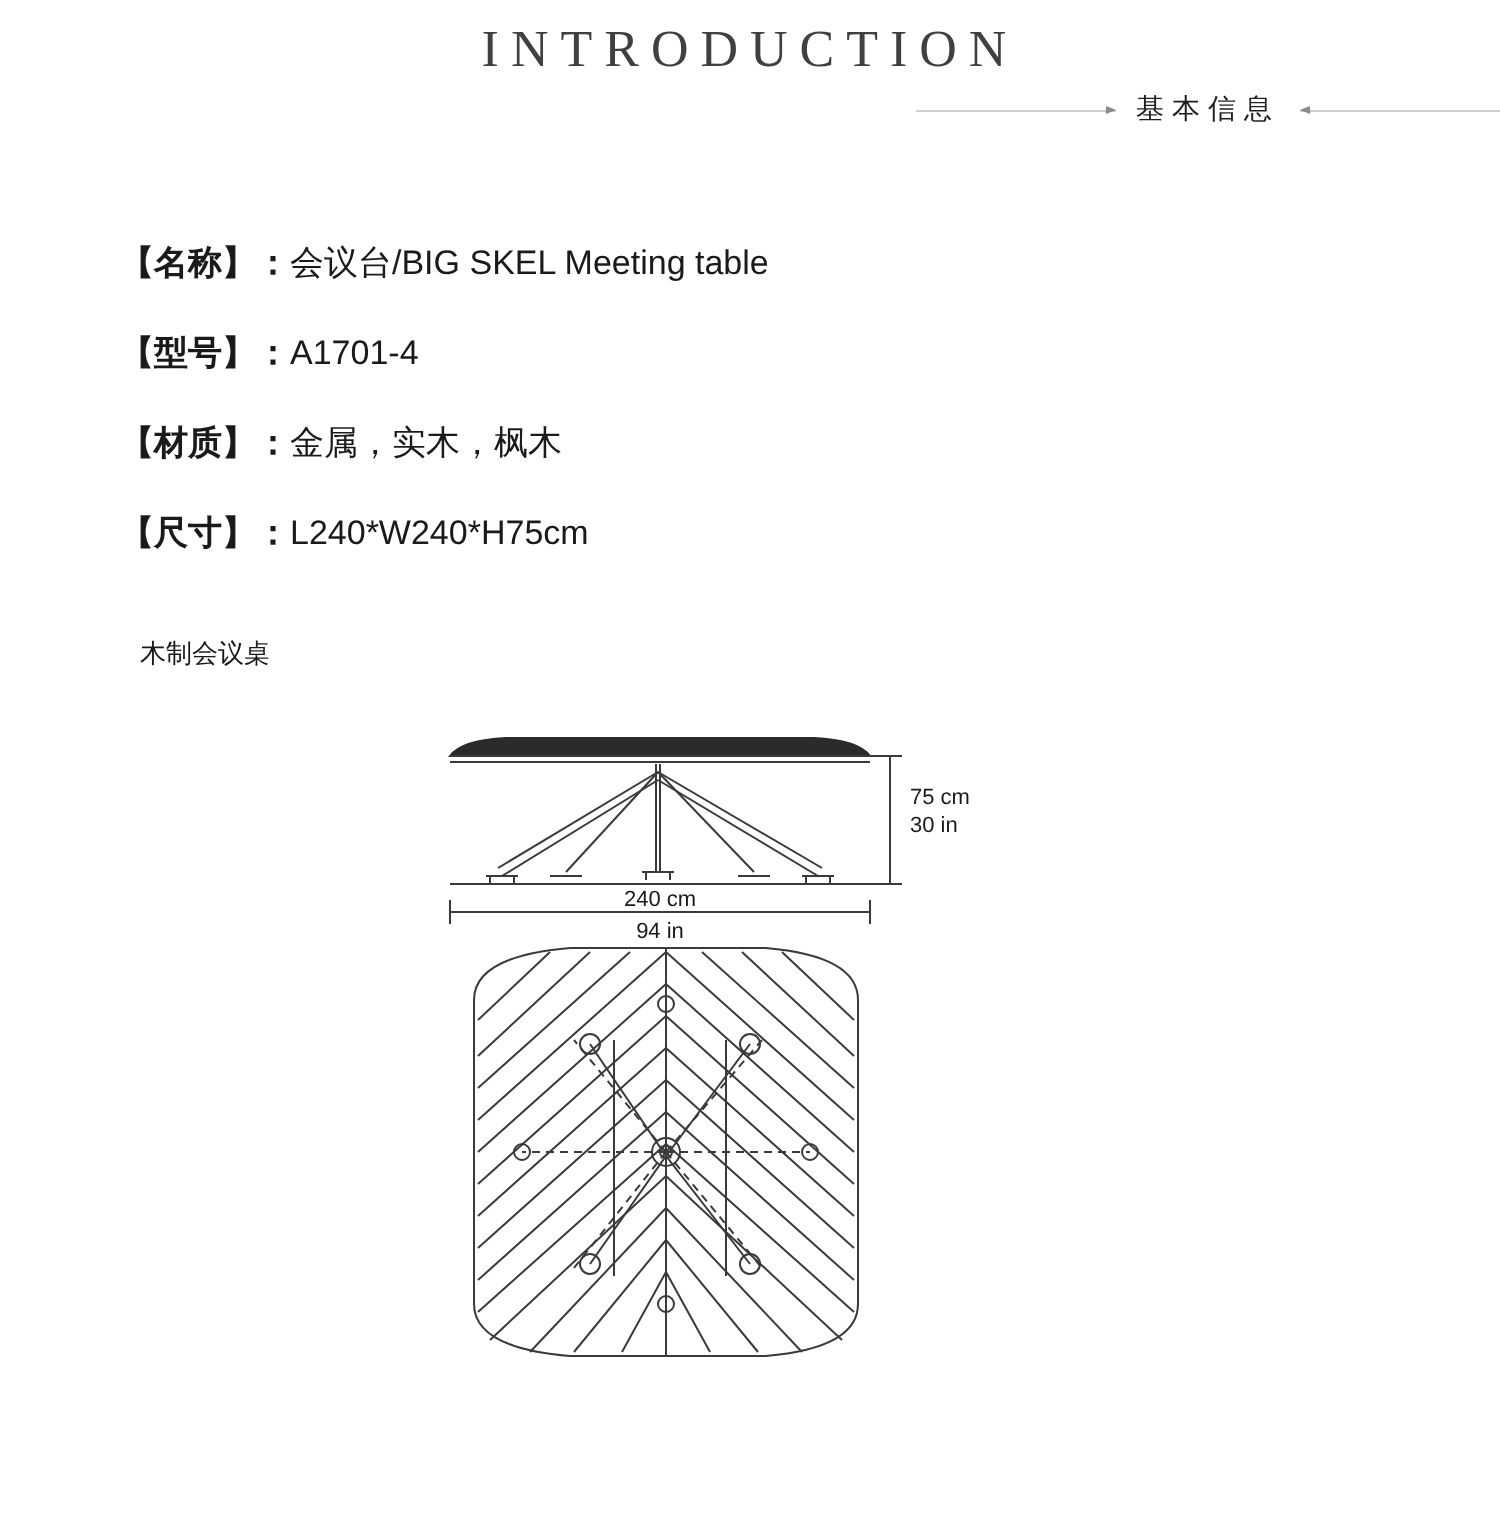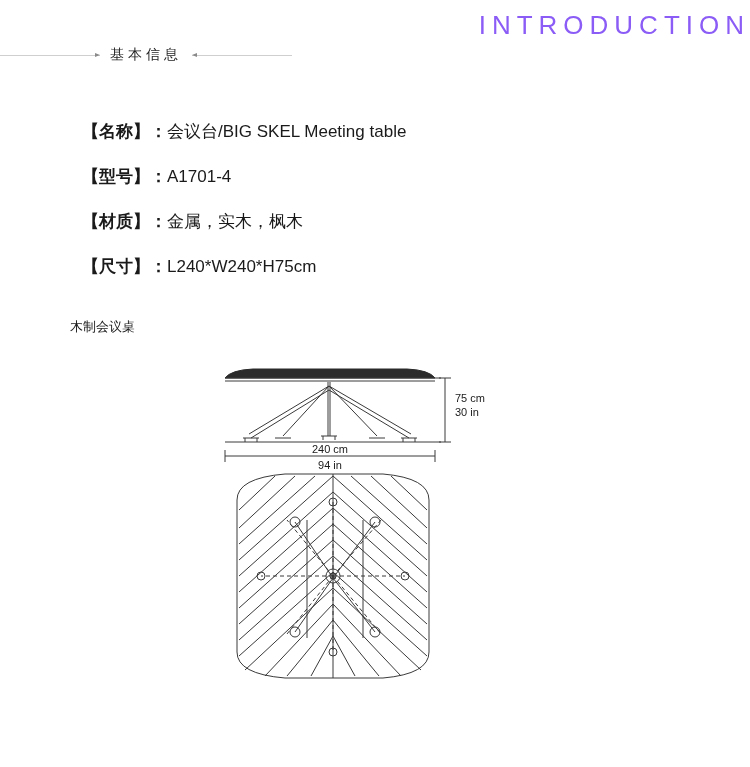--- a/index.html
+++ b/index.html
@@ -15,33 +15,32 @@
     overflow: hidden;
     position: relative;
   }
 
   
   .header {
     padding-top: 8px;
     text-align: center;
   }
   .header-title {
-    font-family: Liberation Sans, sans-serif;
+    font-family: Liberation Serif, serif;
     font-size: 26px;
     letter-spacing: 6px;
-    color: #8b5cf6;
+    color: #404040;
     font-weight: normal;
     line-height: 34px;
-    text-align: right;
   }
   .header-sub-row {
     margin-top: 4px;
     display: flex;
     align-items: center;
-    justify-content: flex-start;
+    justify-content: flex-end;
     gap: 10px;
   }
   .rule {
     width: 100px;
     height: 1px;
     background: #cfcfcf;
     position: relative;
   }
   .rule::after {
     content: "";
@@ -61,21 +60,21 @@
     border-right: 5px solid #8a8a8a;
   }
   .header-sub {
     font-size: 14px;
     letter-spacing: 4px;
     color: #1d1d1d;
   }
 
   
   .specs {
-    margin: 56px 0 0 82px;
+    margin: 56px 0 0 60px;
   }
   .spec-row {
     font-size: 17px;
     line-height: 23px;
     margin-bottom: 22px;
     color: #1a1a1a;
     white-space: nowrap;
   }
   .spec-label {
     font-weight: bold;

